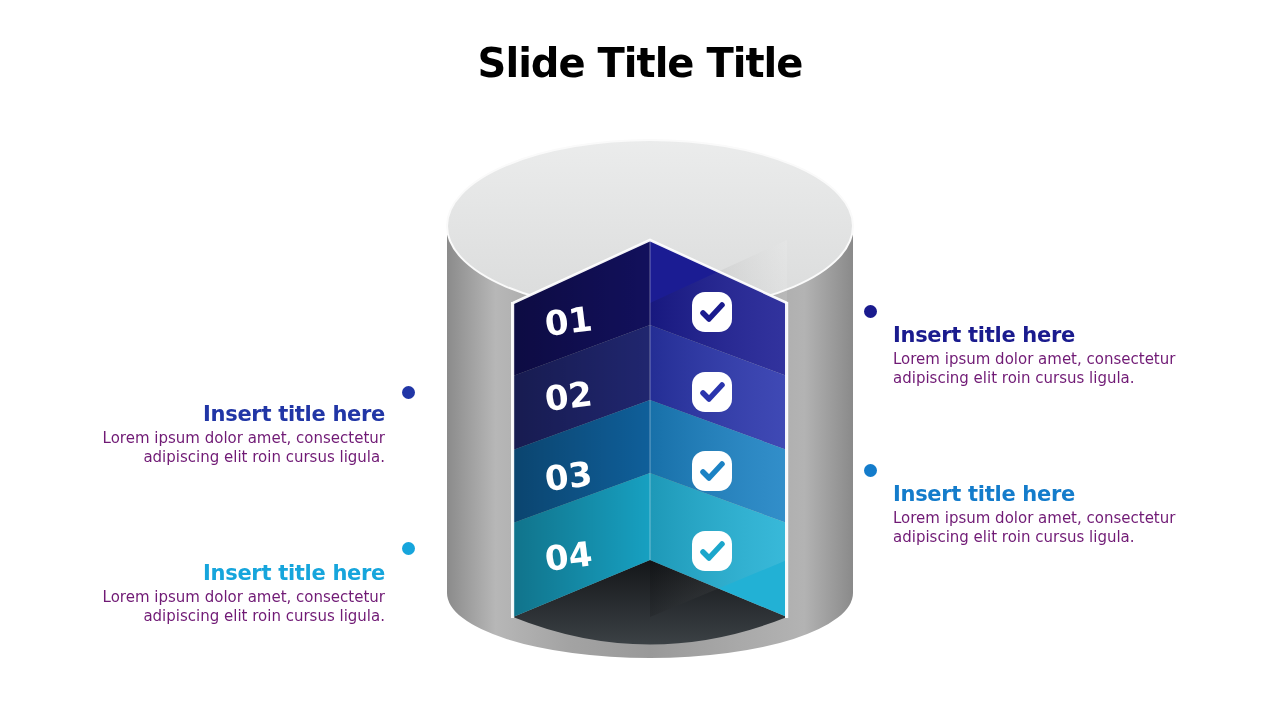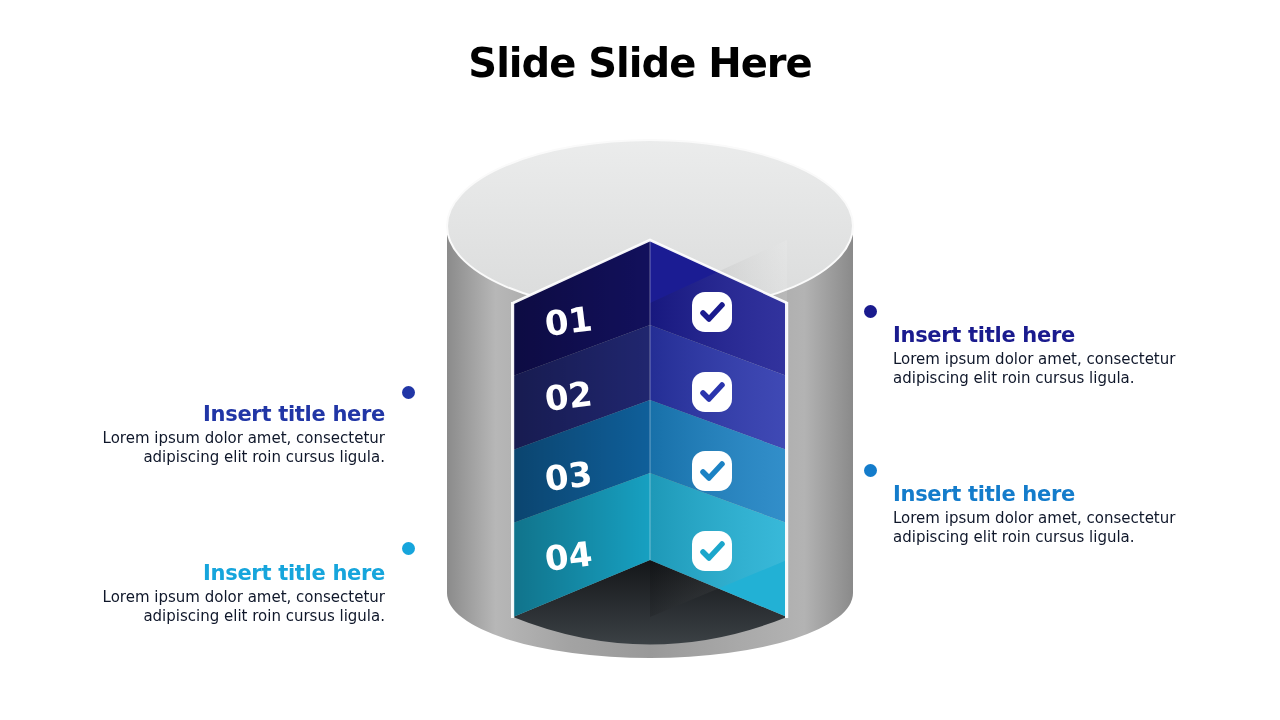--- a/index.html
+++ b/index.html
@@ -8,38 +8,38 @@
 
   .slide-title{
     position:absolute;top:40px;left:0;width:1280px;text-align:center;
     font-size:40px;font-weight:800;color:#000;letter-spacing:-1px;
   }
 
   .cyl-svg{position:absolute;left:0;top:0;}
 
   .block{position:absolute;width:300px;margin-top:44px;}
   .block h3{margin:0 0 3px 0;font-size:21px;font-weight:800;letter-spacing:-0.3px;}
-  .block p{margin:0;font-size:15px;line-height:19px;color:#0f172a;white-space:pre-line;}
+  .block p{margin:0;font-size:15px;line-height:19px;color:#701a75;white-space:pre-line;}
   .block-right-top{left:893px;top:279px;text-align:left;}
   .block-right-bottom{left:893px;top:438px;text-align:left;}
   .block-left-top{left:85px;top:358px;text-align:right;}
   .block-left-bottom{left:85px;top:517px;text-align:right;}
 
   .bullet{position:absolute;width:13px;height:13px;border-radius:50%;}
   .bullet-right-top{left:864px;top:305px;}
   .bullet-right-bottom{left:864px;top:464px;}
   .bullet-left-top{left:402px;top:386px;}
   .bullet-left-bottom{left:402px;top:542px;}
 </style>
 </head>
 <body>
 
 <div class="canvas">
 
-  <div class="slide-title">Slide Slide Here</div>
+  <div class="slide-title">Slide Title Title</div>
 
   <svg class="cyl-svg" width="1280" height="720" viewBox="0 0 1280 720">
     <defs>
       <linearGradient id="bodyGrad" x1="0" y1="0" x2="1" y2="0">
         <stop offset="0" stop-color="#8b8b8b"></stop>
         <stop offset="0.12" stop-color="#b7b7b7"></stop>
         <stop offset="0.30" stop-color="#a3a3a3"></stop>
         <stop offset="0.50" stop-color="#999999"></stop>
         <stop offset="0.72" stop-color="#a9a9a9"></stop>
         <stop offset="0.88" stop-color="#b3b3b3"></stop>

